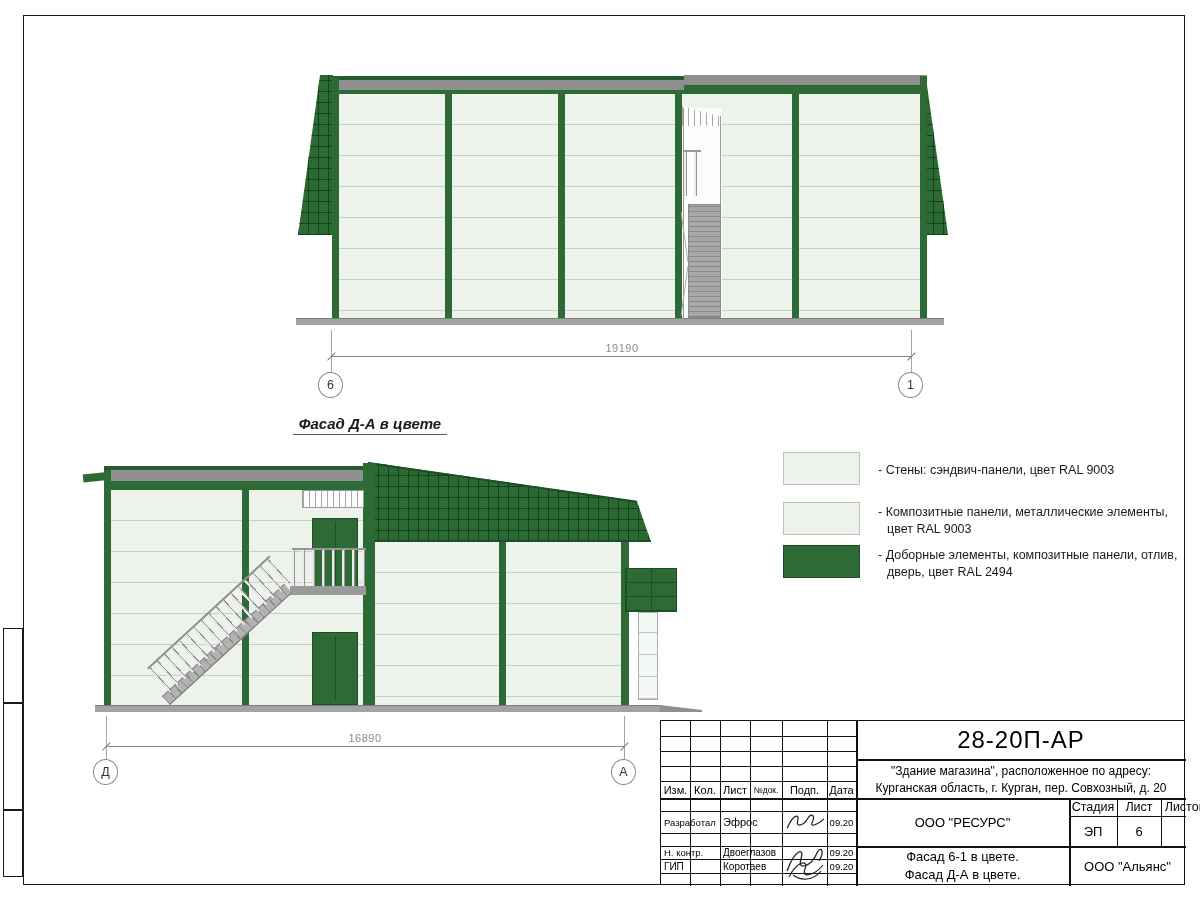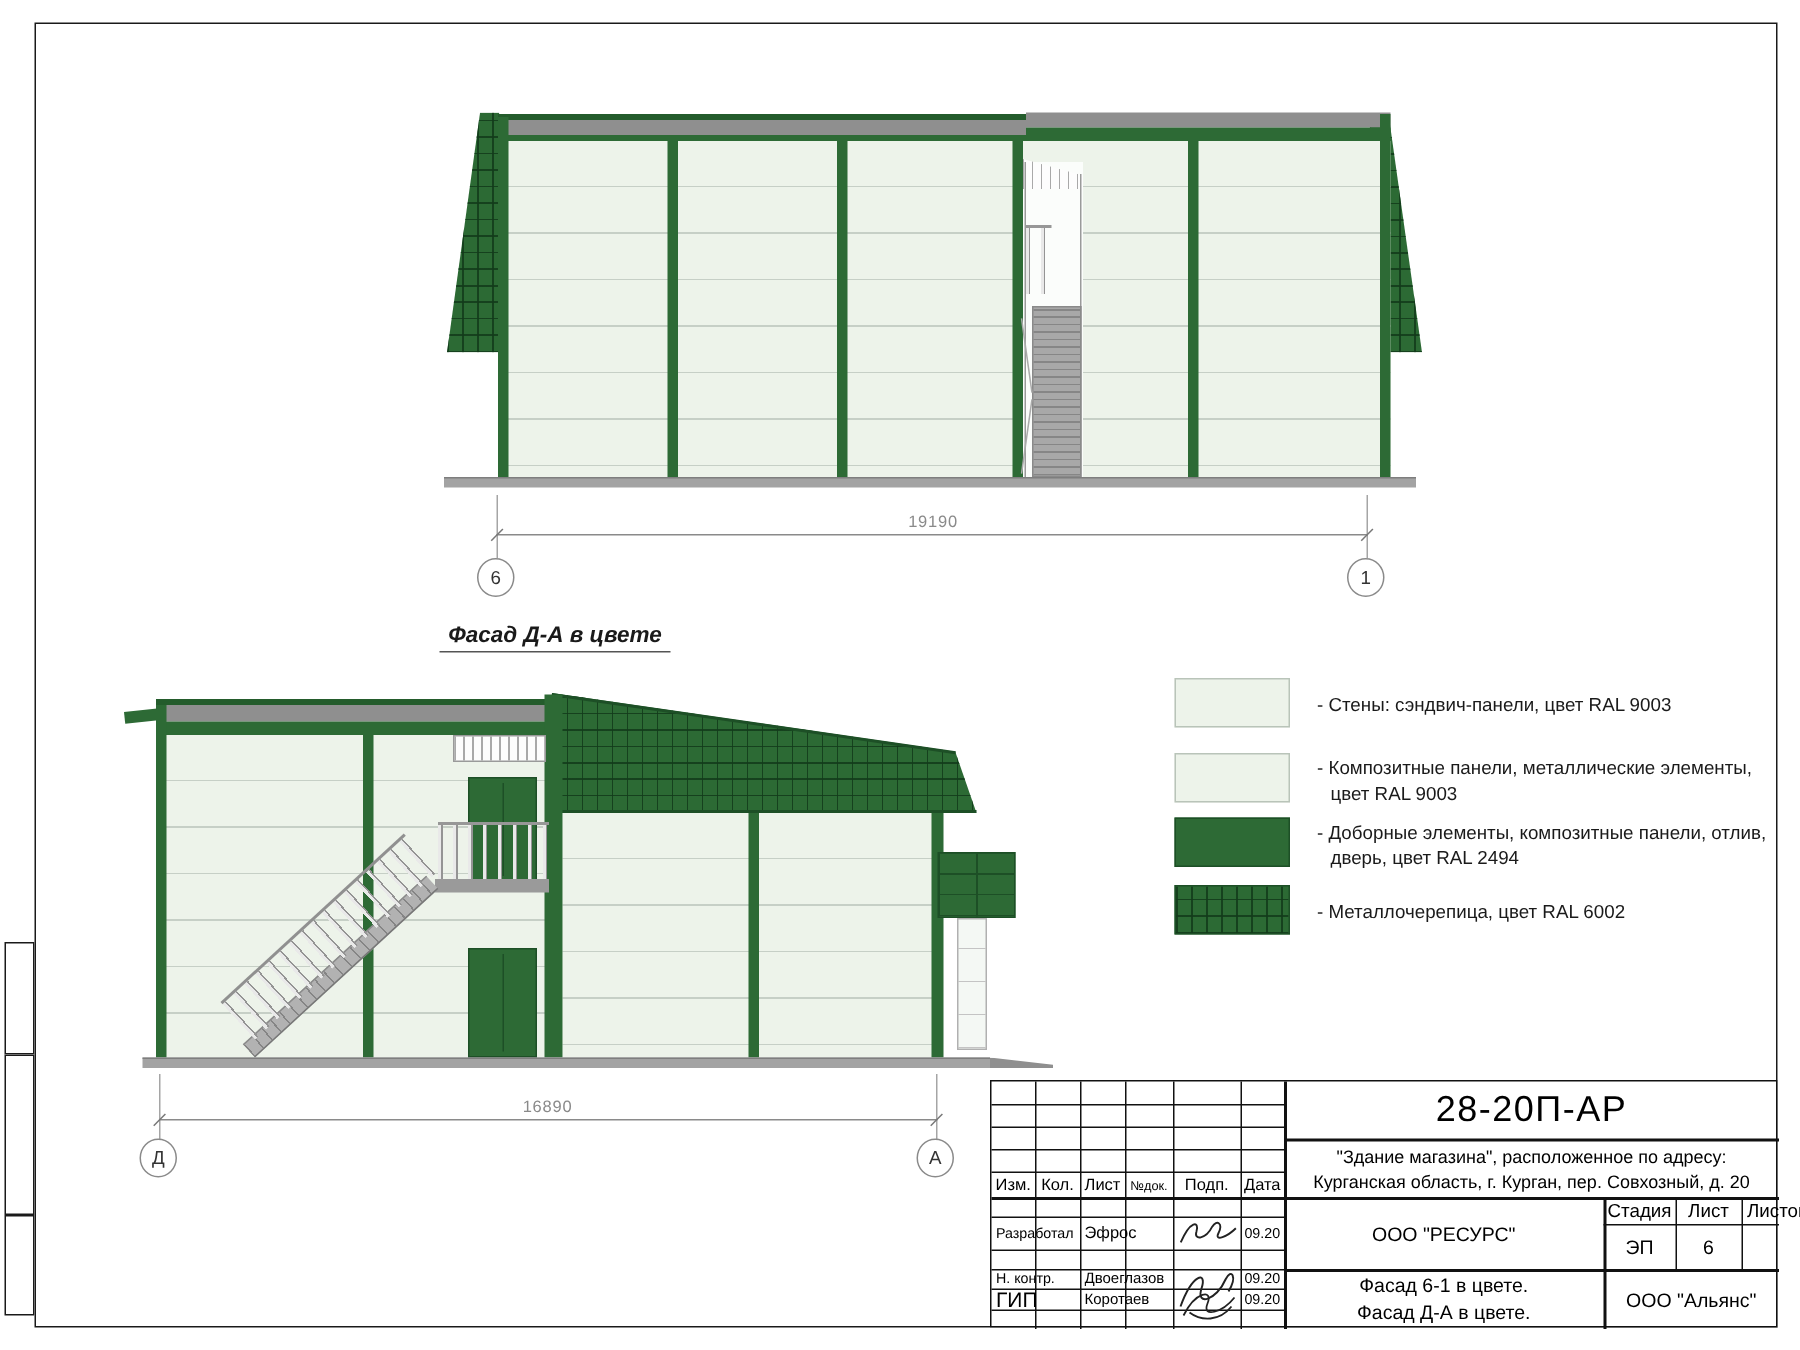--- a/index.html
+++ b/index.html
@@ -172,24 +172,20 @@
       <div class="leglabel" style="top:10px;">- Стены: сэндвич-панели, цвет RAL 9003</div>
     </div>
     <div class="abs" style="left:0;top:54px;width:400px;height:44px;padding-left:19px;">
       <div class="sw light"></div>
       <div class="leglabel" style="top:2px;">- Композитные панели, металлические элементы, цвет RAL 9003</div>
     </div>
     <div class="abs" style="left:0;top:97px;width:400px;height:44px;">
       <div class="sw solid"></div>
       <div class="leglabel" style="top:2px;">- Доборные элементы,  композитные панели, отлив, дверь, цвет RAL 2494</div>
     </div>
-    <div class="abs" style="left:0;top:142px;width:400px;height:44px;">
-      <div class="sw tile tiles"></div>
-      <div class="leglabel" style="top:10px;">- Металлочерепица, цвет RAL 6002</div>
-    </div>
   </div>
 
   <div class="tb">
 
     <div class="ln" style="left:29px;top:0;width:1px;height:165px;"></div>
     <div class="ln" style="left:59px;top:0;width:1px;height:165px;"></div>
     <div class="ln" style="left:89px;top:0;width:1px;height:165px;"></div>
     <div class="ln" style="left:121px;top:0;width:1px;height:165px;"></div>
     <div class="ln" style="left:166px;top:0;width:1px;height:165px;"></div>
     <div class="ln" style="left:195px;top:0;width:1.8px;height:165px;"></div>
@@ -226,21 +222,21 @@
       <svg viewBox="0 0 40 20">
           <path d="M3 16 C9 2 15 2 13 9 C11 15 19 14 23 6 C26 1 30 4 27 10 C24 16 33 12 38 7" fill="none" stroke="#222" stroke-width="1.2"></path>
         </svg>
     </div>
     <div class="cell" style="left:166px;top:90px;width:29px;height:22px;font-size:9.5px;">09.20</div>
 
     <div class="cell left" style="left:3px;top:125px;width:56px;height:13px;font-size:9.5px;">Н. контр.</div>
     <div class="cell left" style="left:62px;top:125px;width:59px;height:13px;font-size:10px;">Двоеглазов</div>
     <div class="cell" style="left:166px;top:125px;width:29px;height:13px;font-size:9.5px;">09.20</div>
 
-    <div class="cell left" style="left:3px;top:138px;width:56px;height:14px;font-size:14px;">ГИП</div>
+    <div class="cell left" style="left:3px;top:138px;width:56px;height:14px;font-size:10px;">ГИП</div>
     <div class="cell left" style="left:62px;top:138px;width:59px;height:14px;font-size:10px;text-align:right;">Коротаев</div>
     <div class="cell" style="left:166px;top:138px;width:29px;height:14px;font-size:9.5px;">09.20</div>
 
     <div class="cell sig" style="left:122px;top:120px;width:44px;height:42px;">
       <svg viewBox="0 0 44 42">
         <path d="M4 30 C12 8 22 6 18 18 C14 30 28 26 34 12 C38 4 42 10 36 20" fill="none" stroke="#222" stroke-width="1.3"></path>
         <path d="M6 36 C14 20 26 18 22 28 C18 38 32 34 40 24 M10 34 C18 40 30 40 38 30" fill="none" stroke="#222" stroke-width="1.2"></path>
       </svg>
     </div>
 

